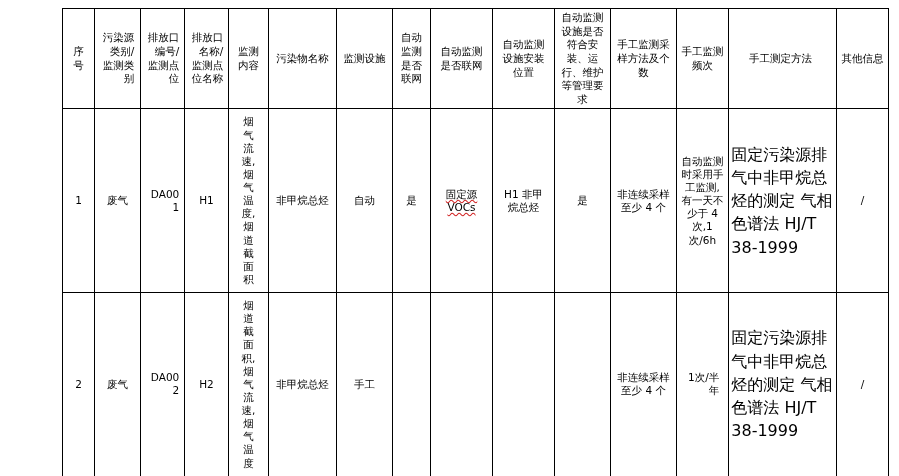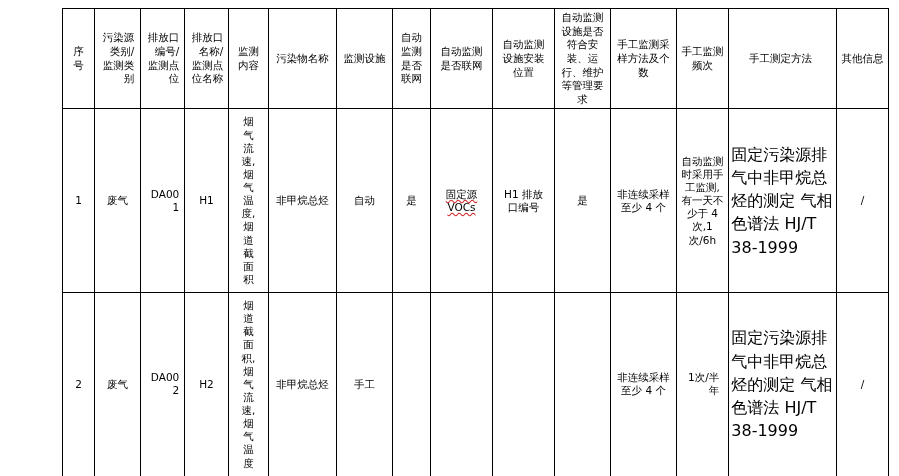--- a/index.html
+++ b/index.html
@@ -192,21 +192,21 @@
         <td>
             <span class="narrow-wrap">烟气流速,烟气温度,烟道截面积</span>
           </td>
         <td><span>非甲烷总烃</span></td>
         <td><span>自动</span></td>
         <td><span>是</span></td>
         <td>
             <span class="spell-err wrap-4">固定源VOCs</span>
           </td>
         <td>
-            <span class="wrap-4">H1 排放口编号</span>
+            <span class="wrap-4">H1 非甲烷总烃</span>
           </td>
         <td><span>是</span></td>
         <td>
             <span class="wrap-5">非连续采样至少 4 个</span>
           </td>
         <td>
             <span class="wrap-4">自动监测时采用手工监测,有一天不少于 4 次,1 次/6h</span>
           </td>
         <td class="method-cell">
             <span class="wrap-6">固定污染源排气中非甲烷总烃的测定 气相色谱法 HJ/T 38-1999</span>

